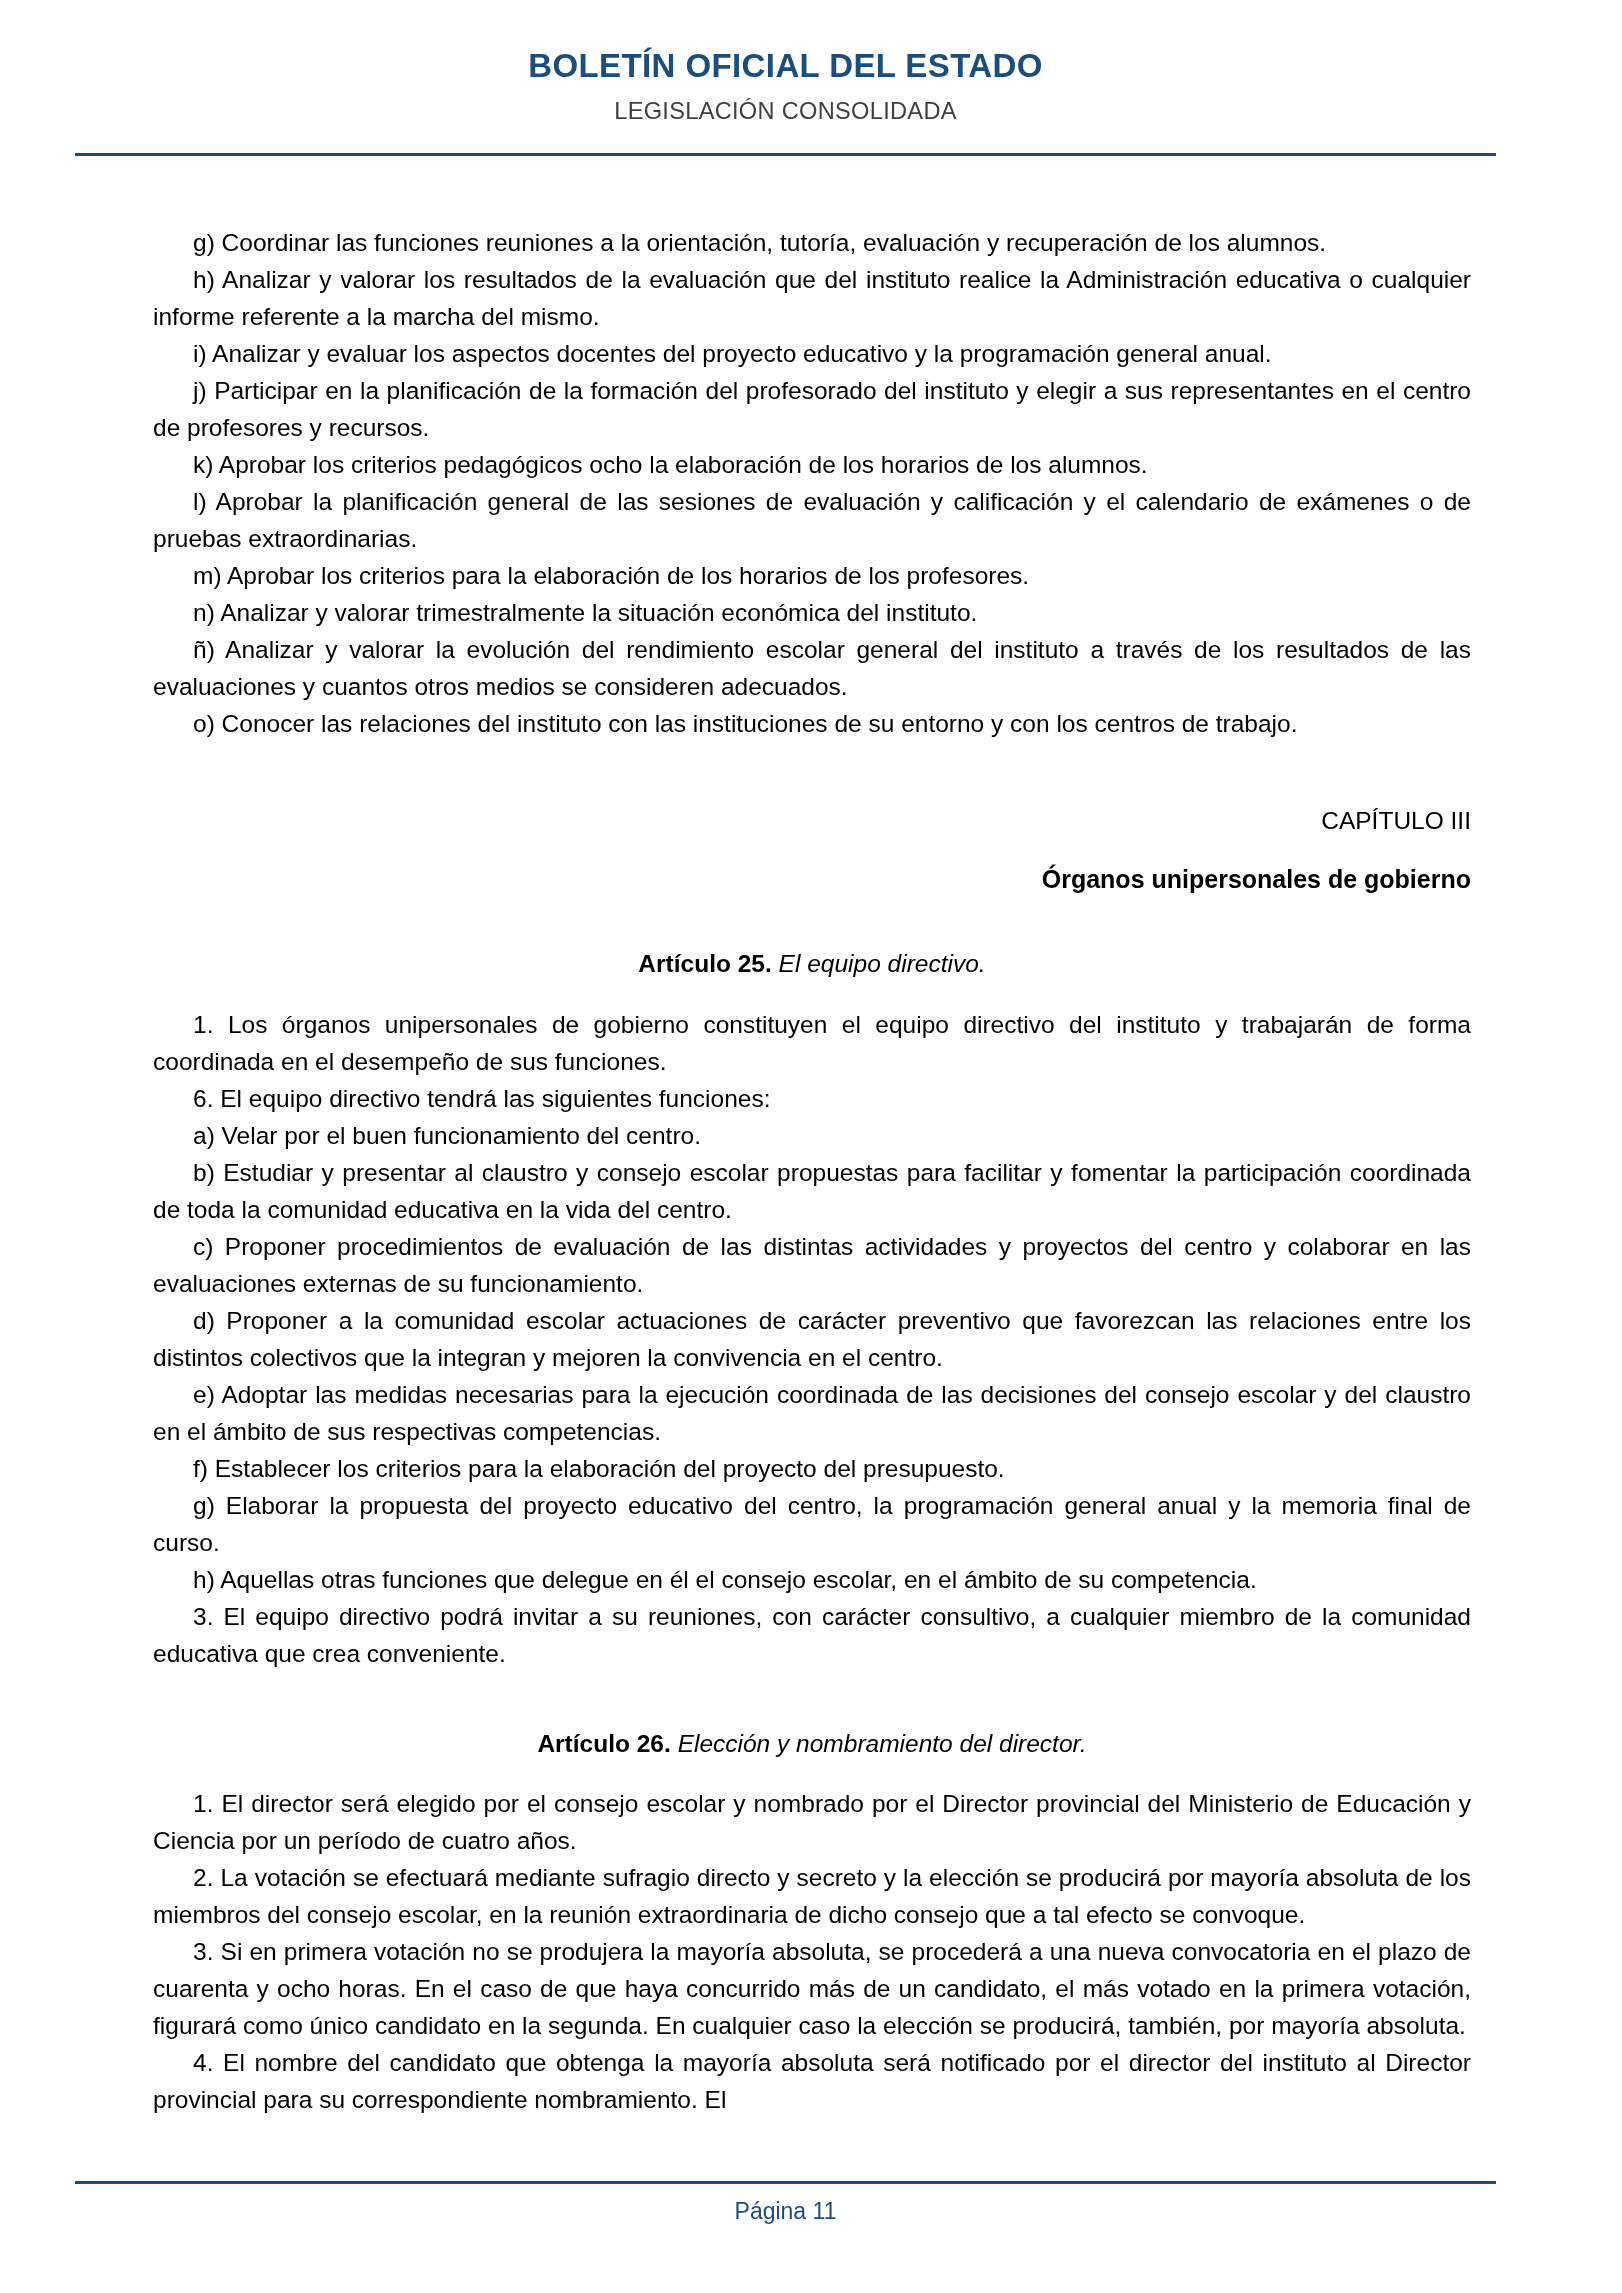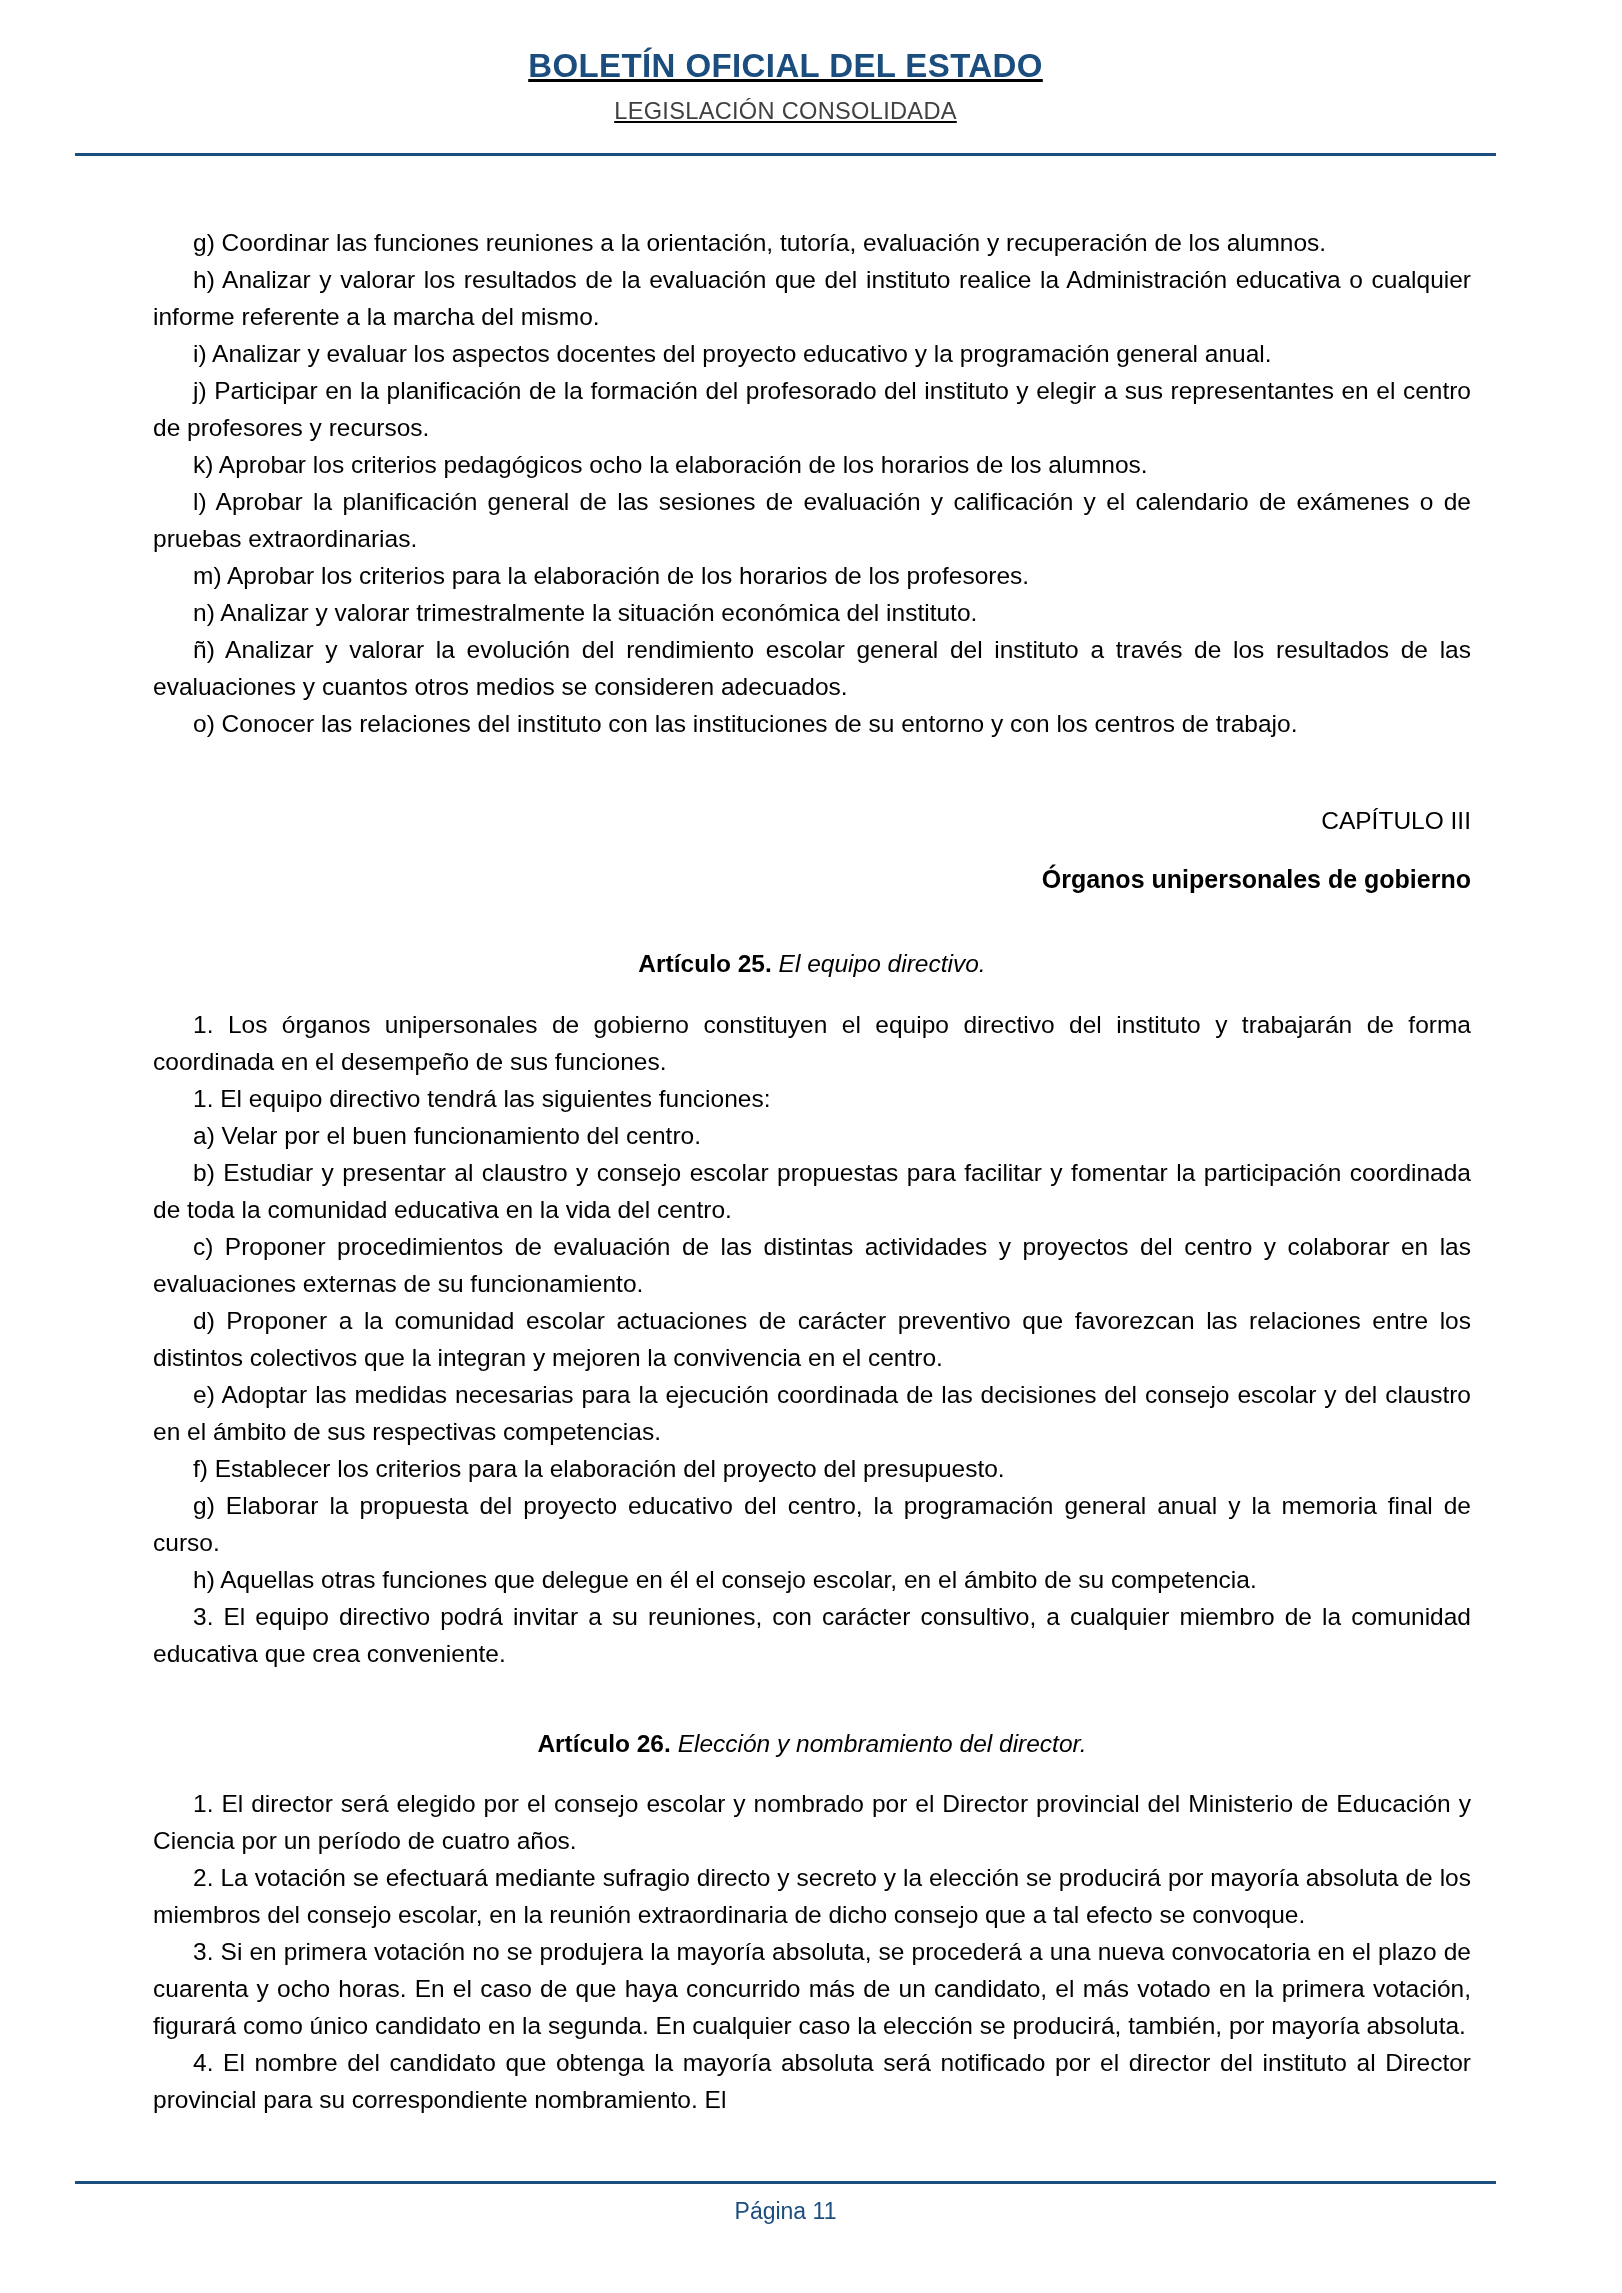--- a/index.html
+++ b/index.html
@@ -9,21 +9,20 @@
   }
   .page {
     position: relative;
     width: 1571px;
     height: 2294px;
     background: #ffffff;
     font-family: "Liberation Sans", sans-serif;
     color: #000000;
     box-sizing: border-box;
     overflow: hidden;
-    text-decoration: underline;
   }
 
   
   .masthead {
     padding-top: 47px;
     text-align: center;
   }
   .masthead-title {
     font-family: "Liberation Sans", sans-serif;
     font-size: 33px;
@@ -153,21 +152,21 @@
       <div class="chapter-label">CAPÍTULO III</div>
       <div class="chapter-name">Órganos unipersonales de gobierno</div>
     </div>
 
     <div class="article-head">
       <span class="art-num">Artículo 25.</span>
       <span class="art-title">El equipo directivo.</span>
     </div>
 
     <p class="para last-line-left">1. Los órganos unipersonales de gobierno constituyen el equipo directivo del instituto y trabajarán de forma coordinada en el desempeño de sus funciones.</p>
-    <p class="para last-line-left">1. El equipo directivo tendrá las siguientes funciones:</p>
+    <p class="para last-line-left">6. El equipo directivo tendrá las siguientes funciones:</p>
     <p class="para last-line-left">a) Velar por el buen funcionamiento del centro.</p>
     <p class="para last-line-left">b) Estudiar y presentar al claustro y consejo escolar propuestas para facilitar y fomentar la participación coordinada de toda la comunidad educativa en la vida del centro.</p>
     <p class="para last-line-left">c) Proponer procedimientos de evaluación de las distintas actividades y proyectos del centro y colaborar en las evaluaciones externas de su funcionamiento.</p>
     <p class="para last-line-left">d) Proponer a la comunidad escolar actuaciones de carácter preventivo que favorezcan las relaciones entre los distintos colectivos que la integran y mejoren la convivencia en el centro.</p>
     <p class="para last-line-left">e) Adoptar las medidas necesarias para la ejecución coordinada de las decisiones del consejo escolar y del claustro en el ámbito de sus respectivas competencias.</p>
     <p class="para last-line-left">f) Establecer los criterios para la elaboración del proyecto del presupuesto.</p>
     <p class="para last-line-left">g) Elaborar la propuesta del proyecto educativo del centro, la programación general anual y la memoria final de curso.</p>
     <p class="para last-line-left">h) Aquellas otras funciones que delegue en él el consejo escolar, en el ámbito de su competencia.</p>
     <p class="para last-line-left">3. El equipo directivo podrá invitar a su reuniones, con carácter consultivo, a cualquier miembro de la comunidad educativa que crea conveniente.</p>
 

